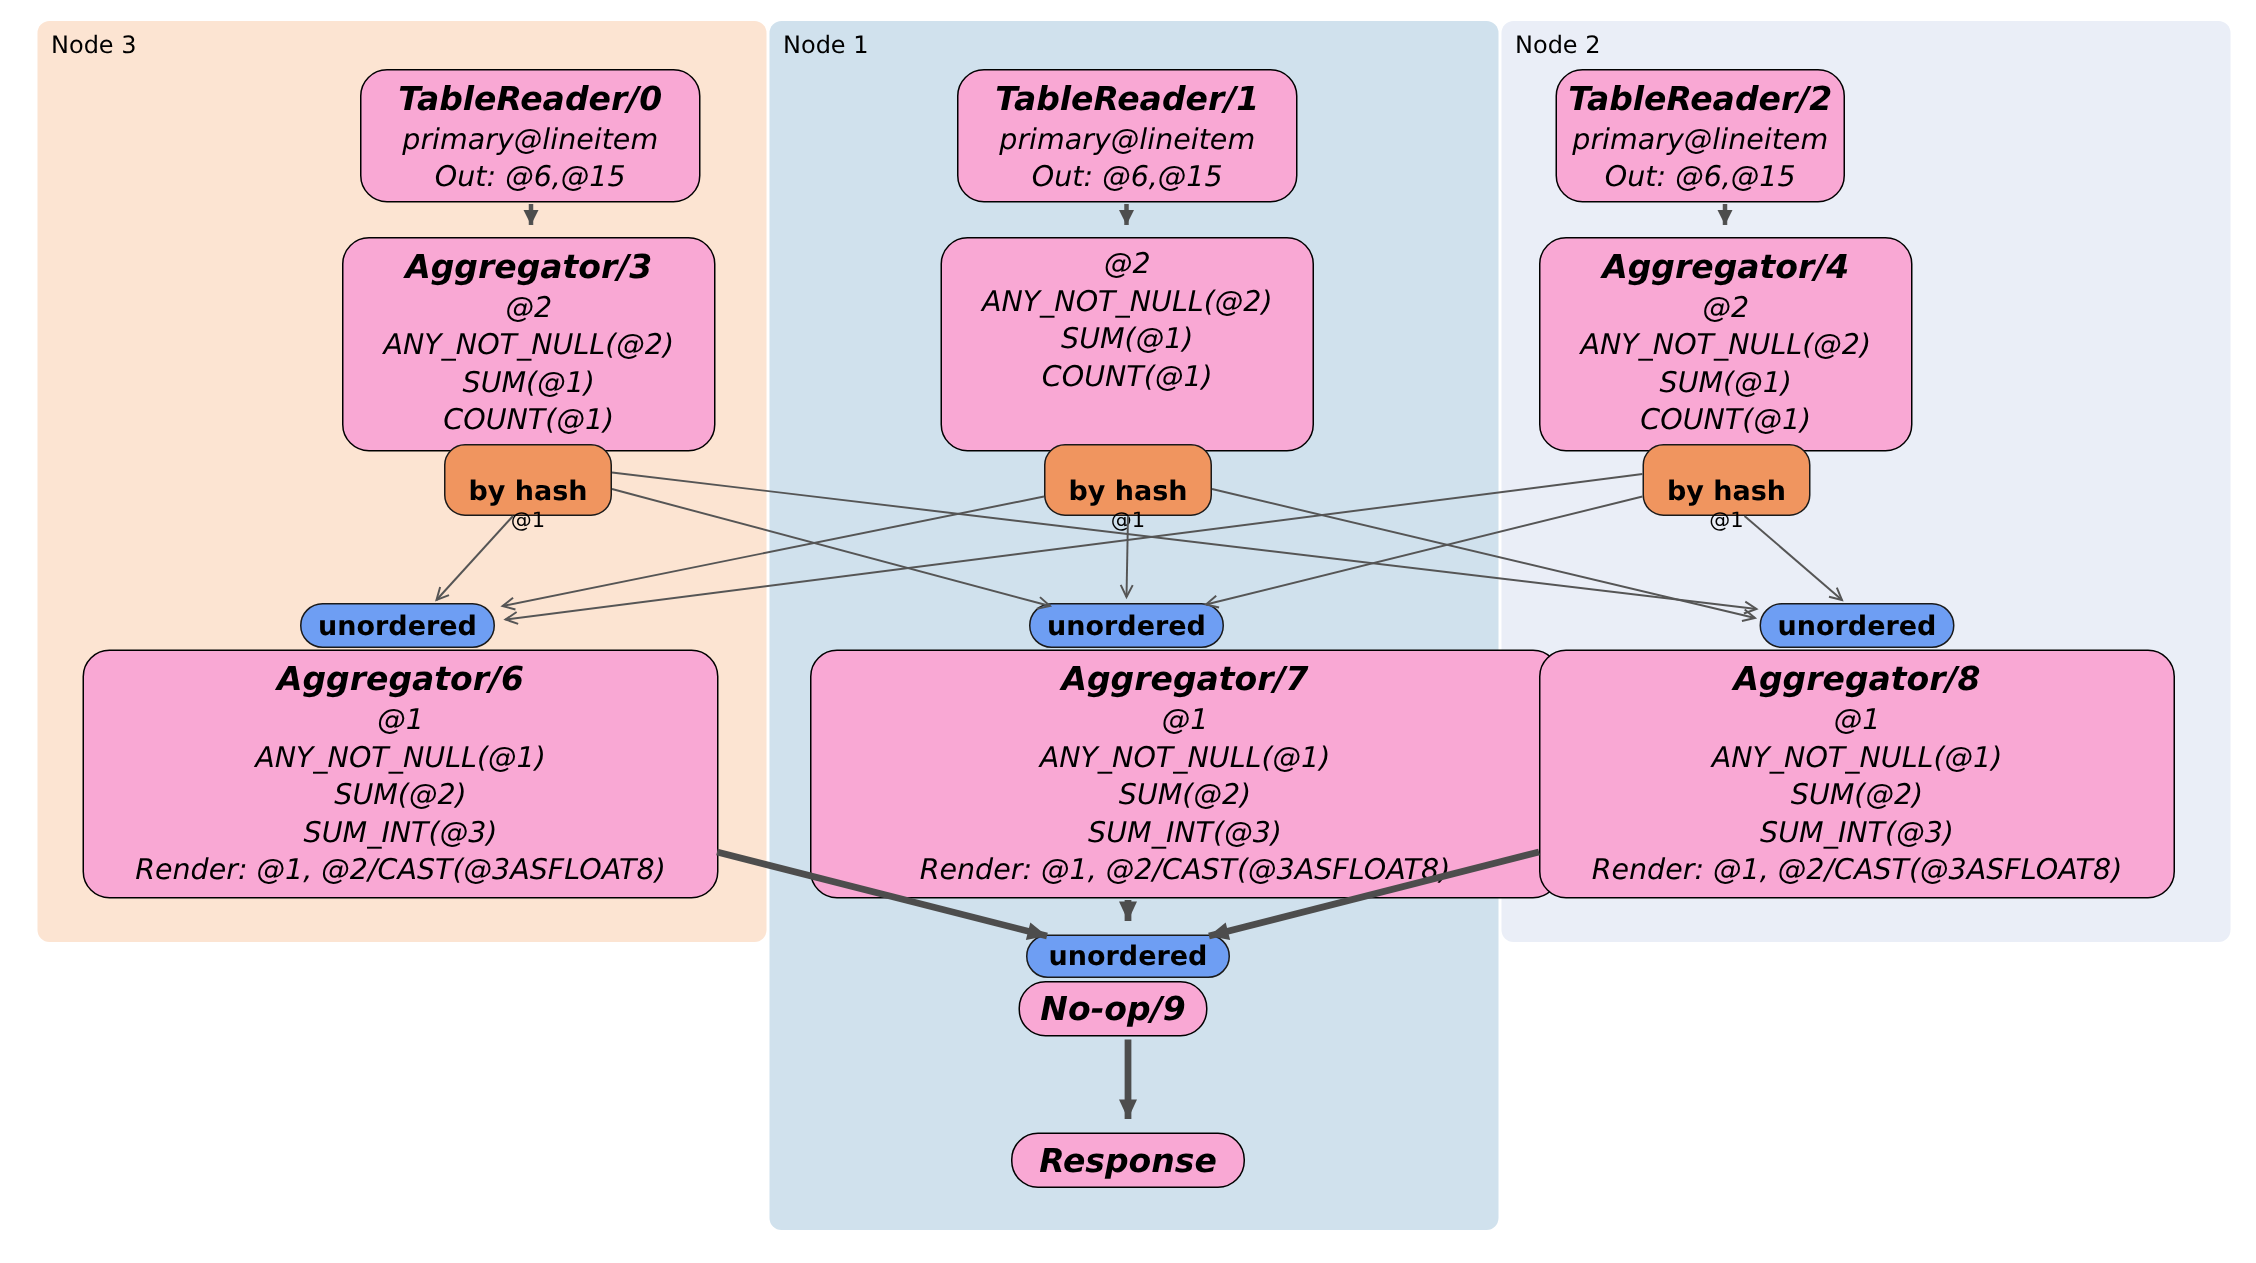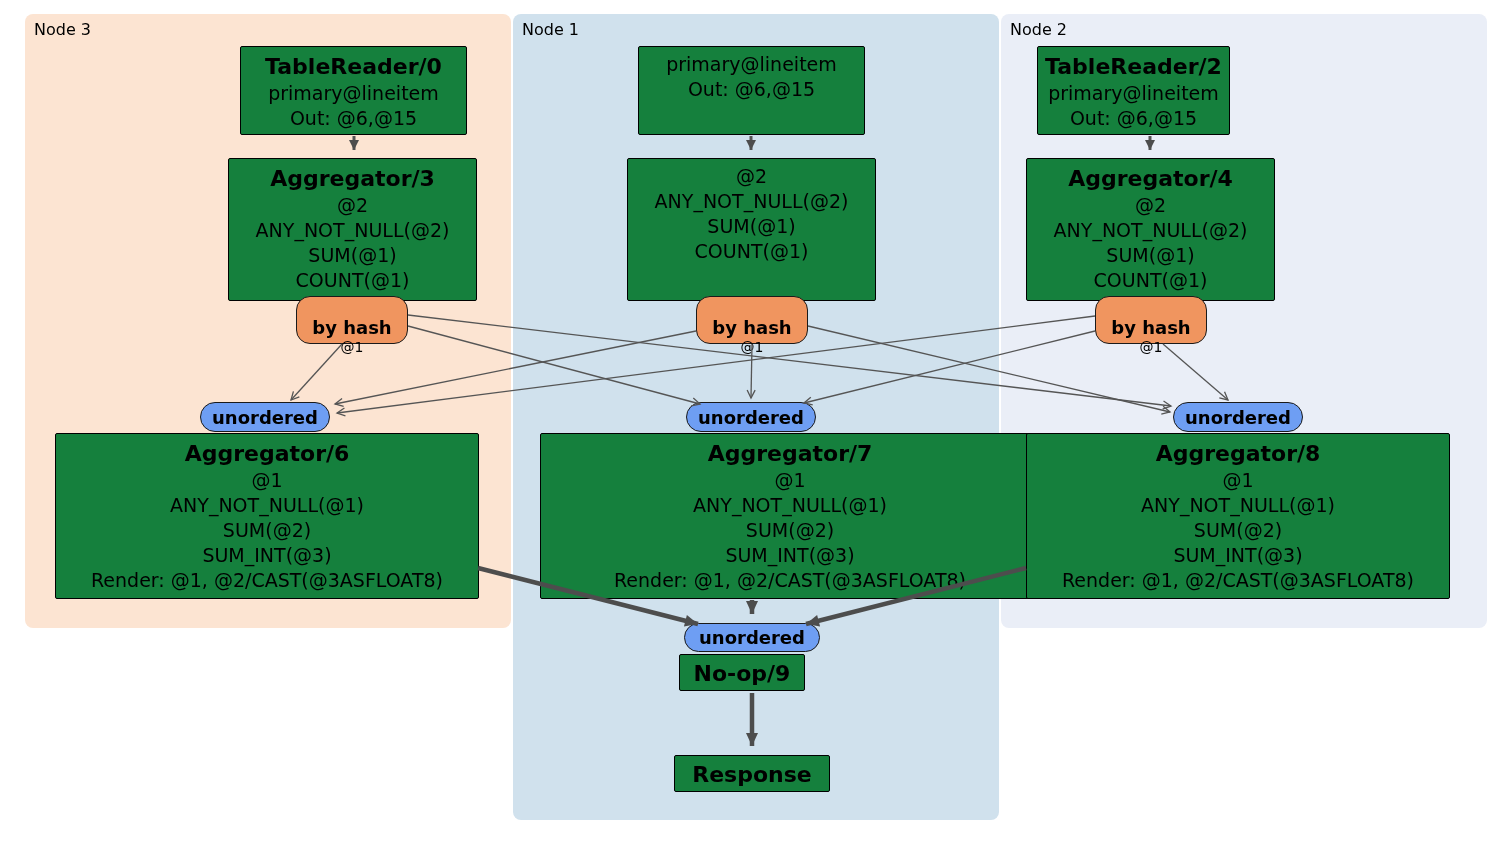--- a/index.html
+++ b/index.html
@@ -7,23 +7,23 @@
     position:relative;width:1504px;height:842px;overflow:hidden;
     font-family:"DejaVu Sans","Liberation Sans",sans-serif;color:#000;
     background:#ffffff;
   }
   .region{position:absolute;border-radius:8px;}
   .region-label{
     position:absolute;left:9px;top:6px;font-size:16px;color:#000;
     letter-spacing:0;white-space:nowrap;
   }
   .opbox{
-    position:absolute;background:#15803d;border:1.6px solid #000;
-    border-radius:2px;text-align:center;box-sizing:border-box;
-    padding-top:5px;z-index:2;
+    position:absolute;background:#f9a8d4;border:1.6px solid #000;
+    border-radius:18px;text-align:center;box-sizing:border-box;
+    padding-top:5px;z-index:2;font-style:italic;
   }
   .opbox .title{font-weight:bold;font-size:22px;line-height:29px;white-space:nowrap;}
   .opbox .line{font-size:19px;line-height:25px;white-space:nowrap;}
   .router{
     position:absolute;background:#f0955f;border:1.7px solid #1a1a1a;
     border-radius:14px;text-align:center;box-sizing:border-box;
     padding-top:19px;z-index:3;
   }
   .router .rlabel{font-weight:bold;font-size:18px;line-height:23px;}
   .router .rdetail{font-size:14px;line-height:17px;}
@@ -49,20 +49,21 @@
   <div class="region" style="left:1001px;top:14px;width:486px;height:614px;background:#eaeef7;">
     <span class="region-label">Node 2</span>
   </div>
 
   <div class="opbox" style="left:240px;top:46px;width:227px;height:89px;">
     <div class="title">TableReader/0</div>
     <div class="line">primary@lineitem</div>
     <div class="line">Out: @6,@15</div>
   </div>
   <div class="opbox" style="left:638px;top:46px;width:227px;height:89px;">
+    <div class="title">TableReader/1</div>
     <div class="line">primary@lineitem</div>
     <div class="line">Out: @6,@15</div>
   </div>
   <div class="opbox" style="left:1037px;top:46px;width:193px;height:89px;">
     <div class="title">TableReader/2</div>
     <div class="line">primary@lineitem</div>
     <div class="line">Out: @6,@15</div>
   </div>
 
   <div class="opbox" style="left:228px;top:158px;width:249px;height:143px;">

